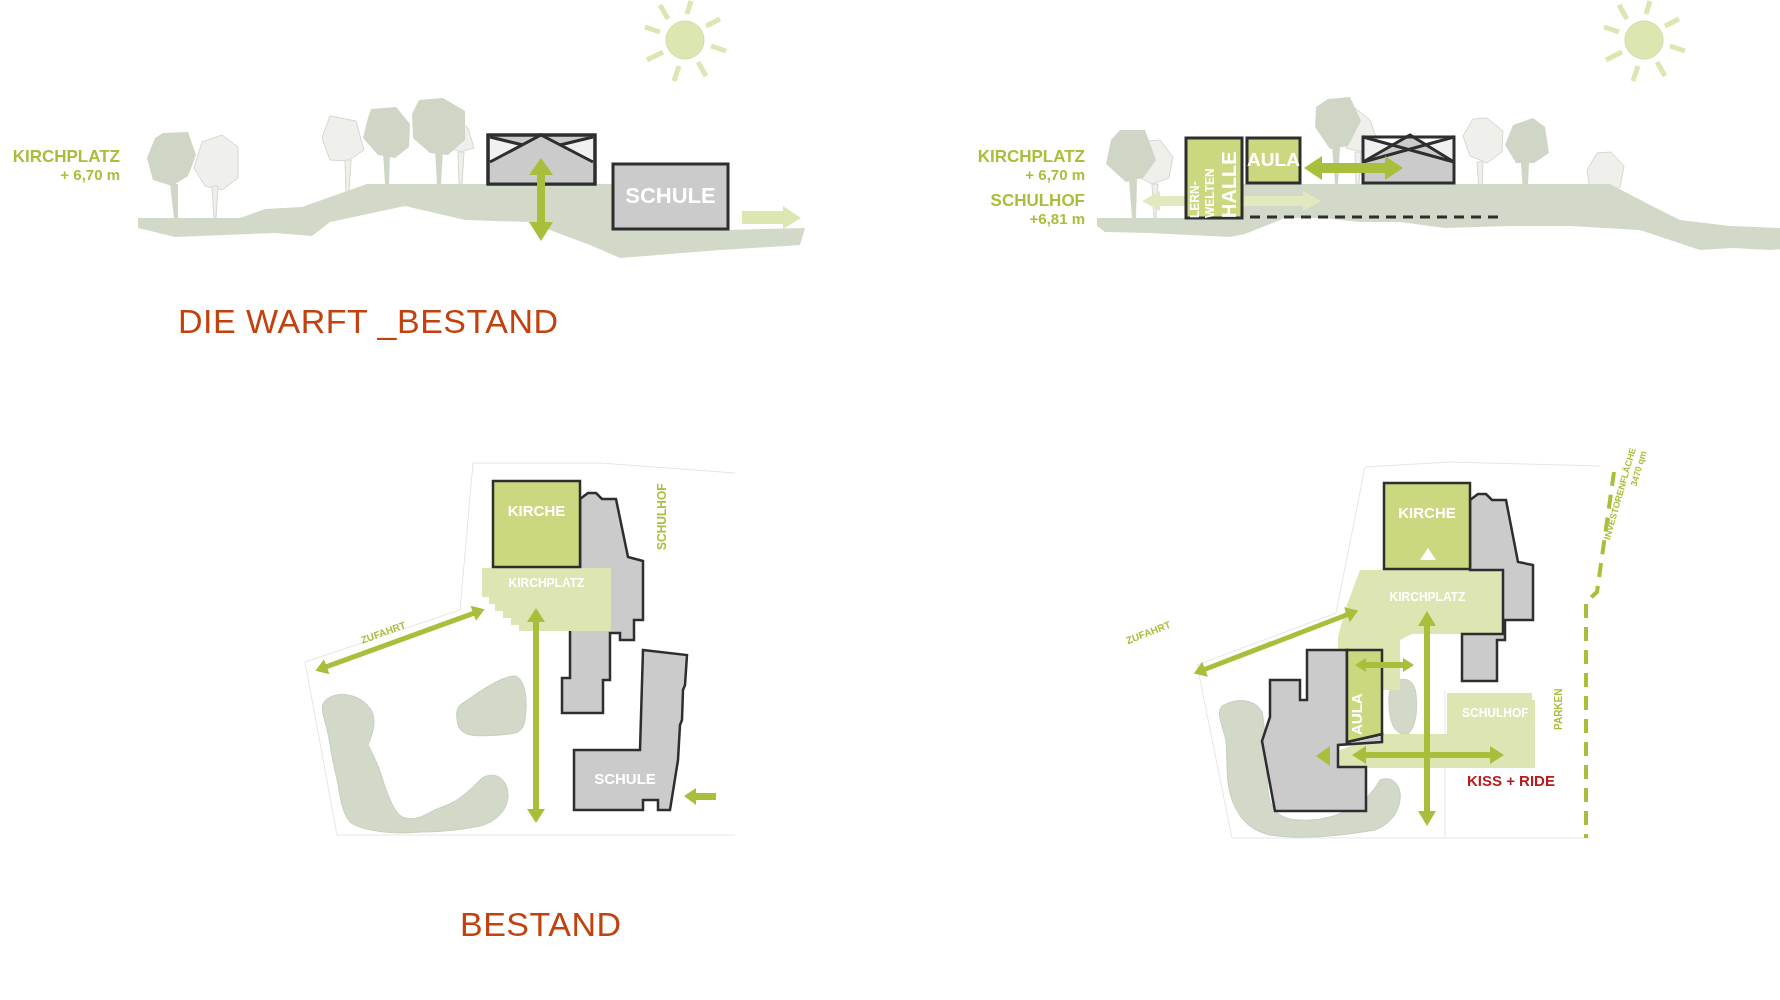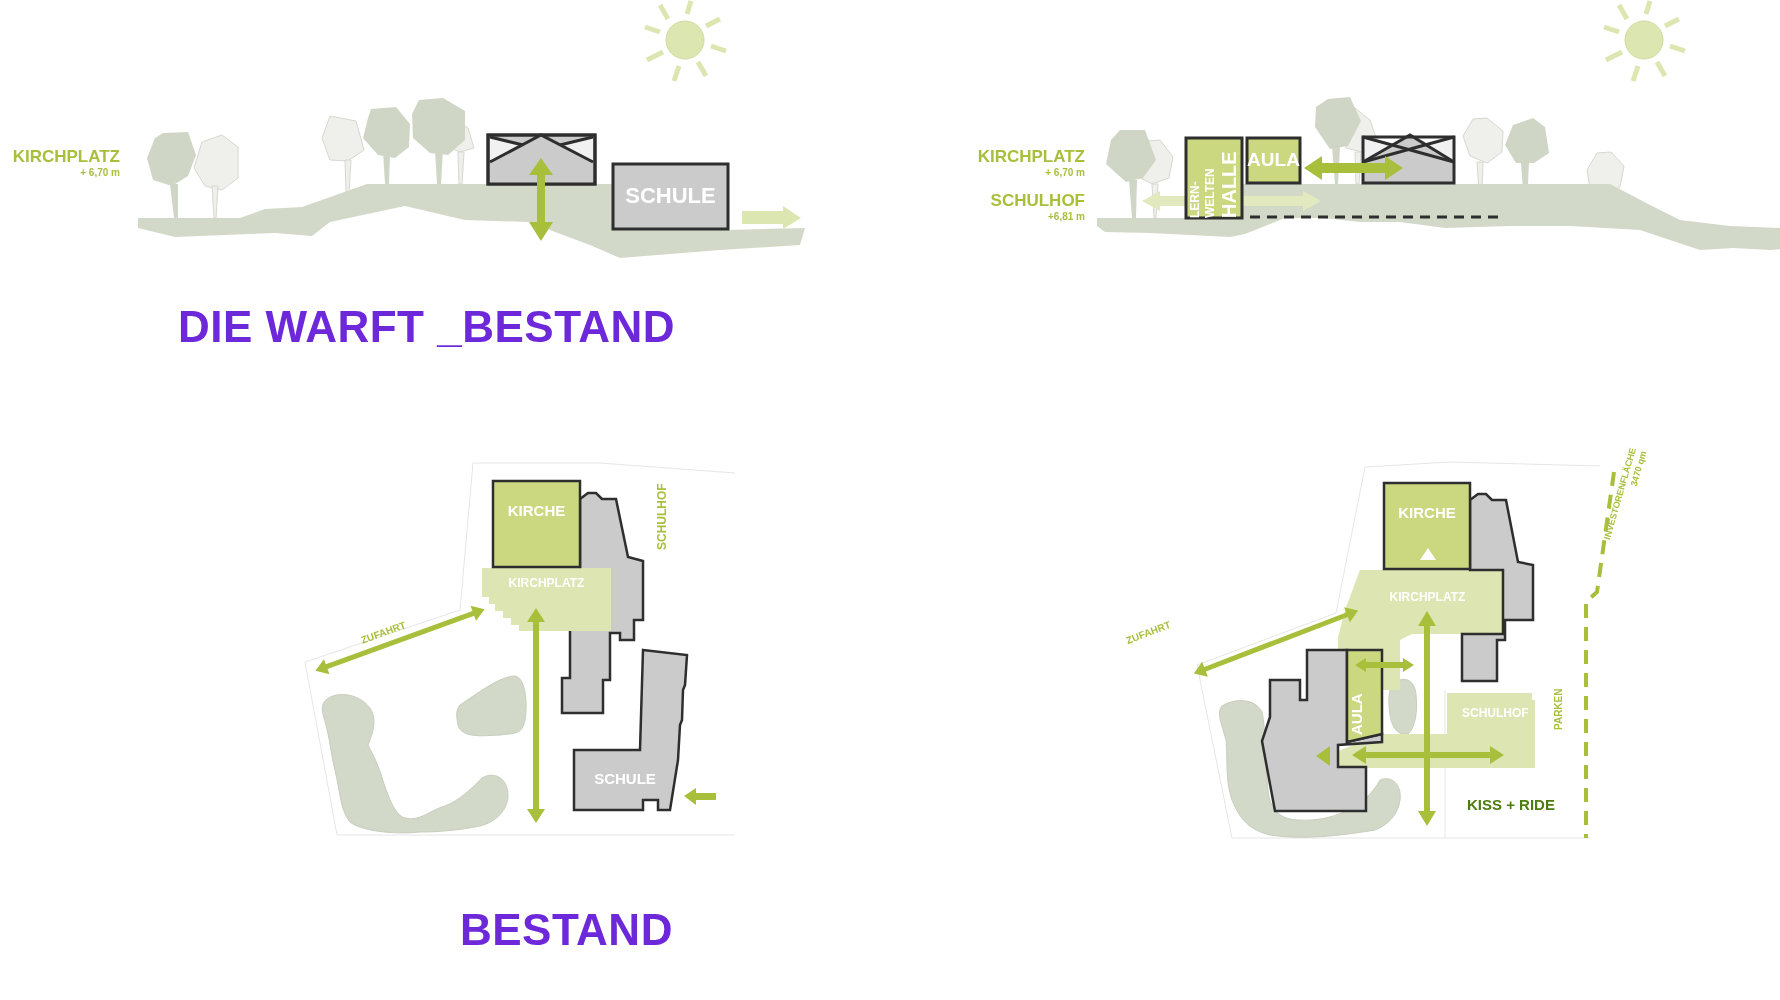--- a/index.html
+++ b/index.html
@@ -1,23 +1,23 @@
 <!DOCTYPE html>
 <html><head>
 <meta charset="utf-8">
 <style>
   html,body{margin:0;padding:0;background:#ffffff;}
   body{width:1780px;height:1000px;position:relative;overflow:hidden;font-family:"Liberation Sans",sans-serif;}
   .panel{position:absolute;}
   svg{position:absolute;left:0;top:0;overflow:visible;}
-  .title{position:absolute;font-family:"Liberation Sans",sans-serif;font-weight:bold;color:#6d28d9;font-size:44px;letter-spacing:0.5px;white-space:nowrap;}
+  .title{position:absolute;font-family:"Liberation Sans",sans-serif;font-weight:normal;color:#c2410c;font-size:34px;letter-spacing:0.5px;white-space:nowrap;}
   .lbl{font-family:"Liberation Sans",sans-serif;font-weight:bold;}
   .side-label{position:absolute;text-align:right;font-family:"Liberation Sans",sans-serif;font-weight:bold;color:#a8bf3b;line-height:1.1;}
   .side-label .main{font-size:17px;display:block;}
-  .side-label .sub{font-size:10px;display:block;}
+  .side-label .sub{font-size:15px;display:block;}
 </style>
 </head>
 <body>
 
 <div class="panel" style="left:0;top:0;width:890px;height:360px;">
   <svg width="890" height="360">
 
     <g transform="translate(685,40)" stroke="#dce6b0" stroke-width="5" stroke-linecap="butt">
       <circle r="19" fill="#dce6b0" stroke="#cfdca0" stroke-width="1"></circle>
       <line x1="-25" y1="-8" x2="-40" y2="-13"></line>
@@ -218,18 +218,18 @@
       <polyline points="1614,472 1597,592 1586,602 1586,838" fill="none" stroke="#a8bf3b" stroke-width="4" stroke-dasharray="14,9"></polyline>
     </g>
   </svg>
   <div class="lbl" style="position:absolute;left:494px;top:64px;width:86px;text-align:center;color:#fff;font-size:15px;">KIRCHE</div>
   <div class="lbl" style="position:absolute;left:470px;top:150px;width:135px;text-align:center;color:#fff;font-size:12px;">KIRCHPLATZ</div>
   <div class="lbl" style="position:absolute;left:235px;top:187px;color:#a8bf3b;font-size:10px;transform:rotate(-21deg);">ZUFAHRT</div>
   <div class="lbl" style="position:absolute;left:458px;top:295px;color:#fff;font-size:15px;transform:rotate(-90deg);transform-origin:left top;">AULA</div>
   <div class="lbl" style="position:absolute;left:482px;top:335px;color:#fff;font-size:12px;transform:rotate(-90deg);transform-origin:left top;margin-left:-198px;">LERNWELTEN</div>
   <div class="lbl" style="position:absolute;left:572px;top:266px;color:#fff;font-size:12px;">SCHULHOF</div>
   <div class="lbl" style="position:absolute;left:663px;top:290px;color:#a8bf3b;font-size:10px;transform:rotate(-90deg);transform-origin:left top;">PARKEN</div>
-  <div class="lbl" style="position:absolute;left:577px;top:356px;color:#4d7c0f;font-size:15px;">KISS + RIDE</div>
+  <div class="lbl" style="position:absolute;left:577px;top:332px;color:#b91c1c;font-size:15px;">KISS + RIDE</div>
   <div style="position:absolute;left:712px;top:98px;color:#a8bf3b;font-weight:bold;font-size:9px;text-align:right;transform:rotate(-74deg);transform-origin:left top;line-height:1.2;font-family:'Liberation Sans',sans-serif;">
     <div>INVESTORENFLÄCHE</div>
     <div>3470 qm</div>
   </div>
 </div>
 
 </body></html>

